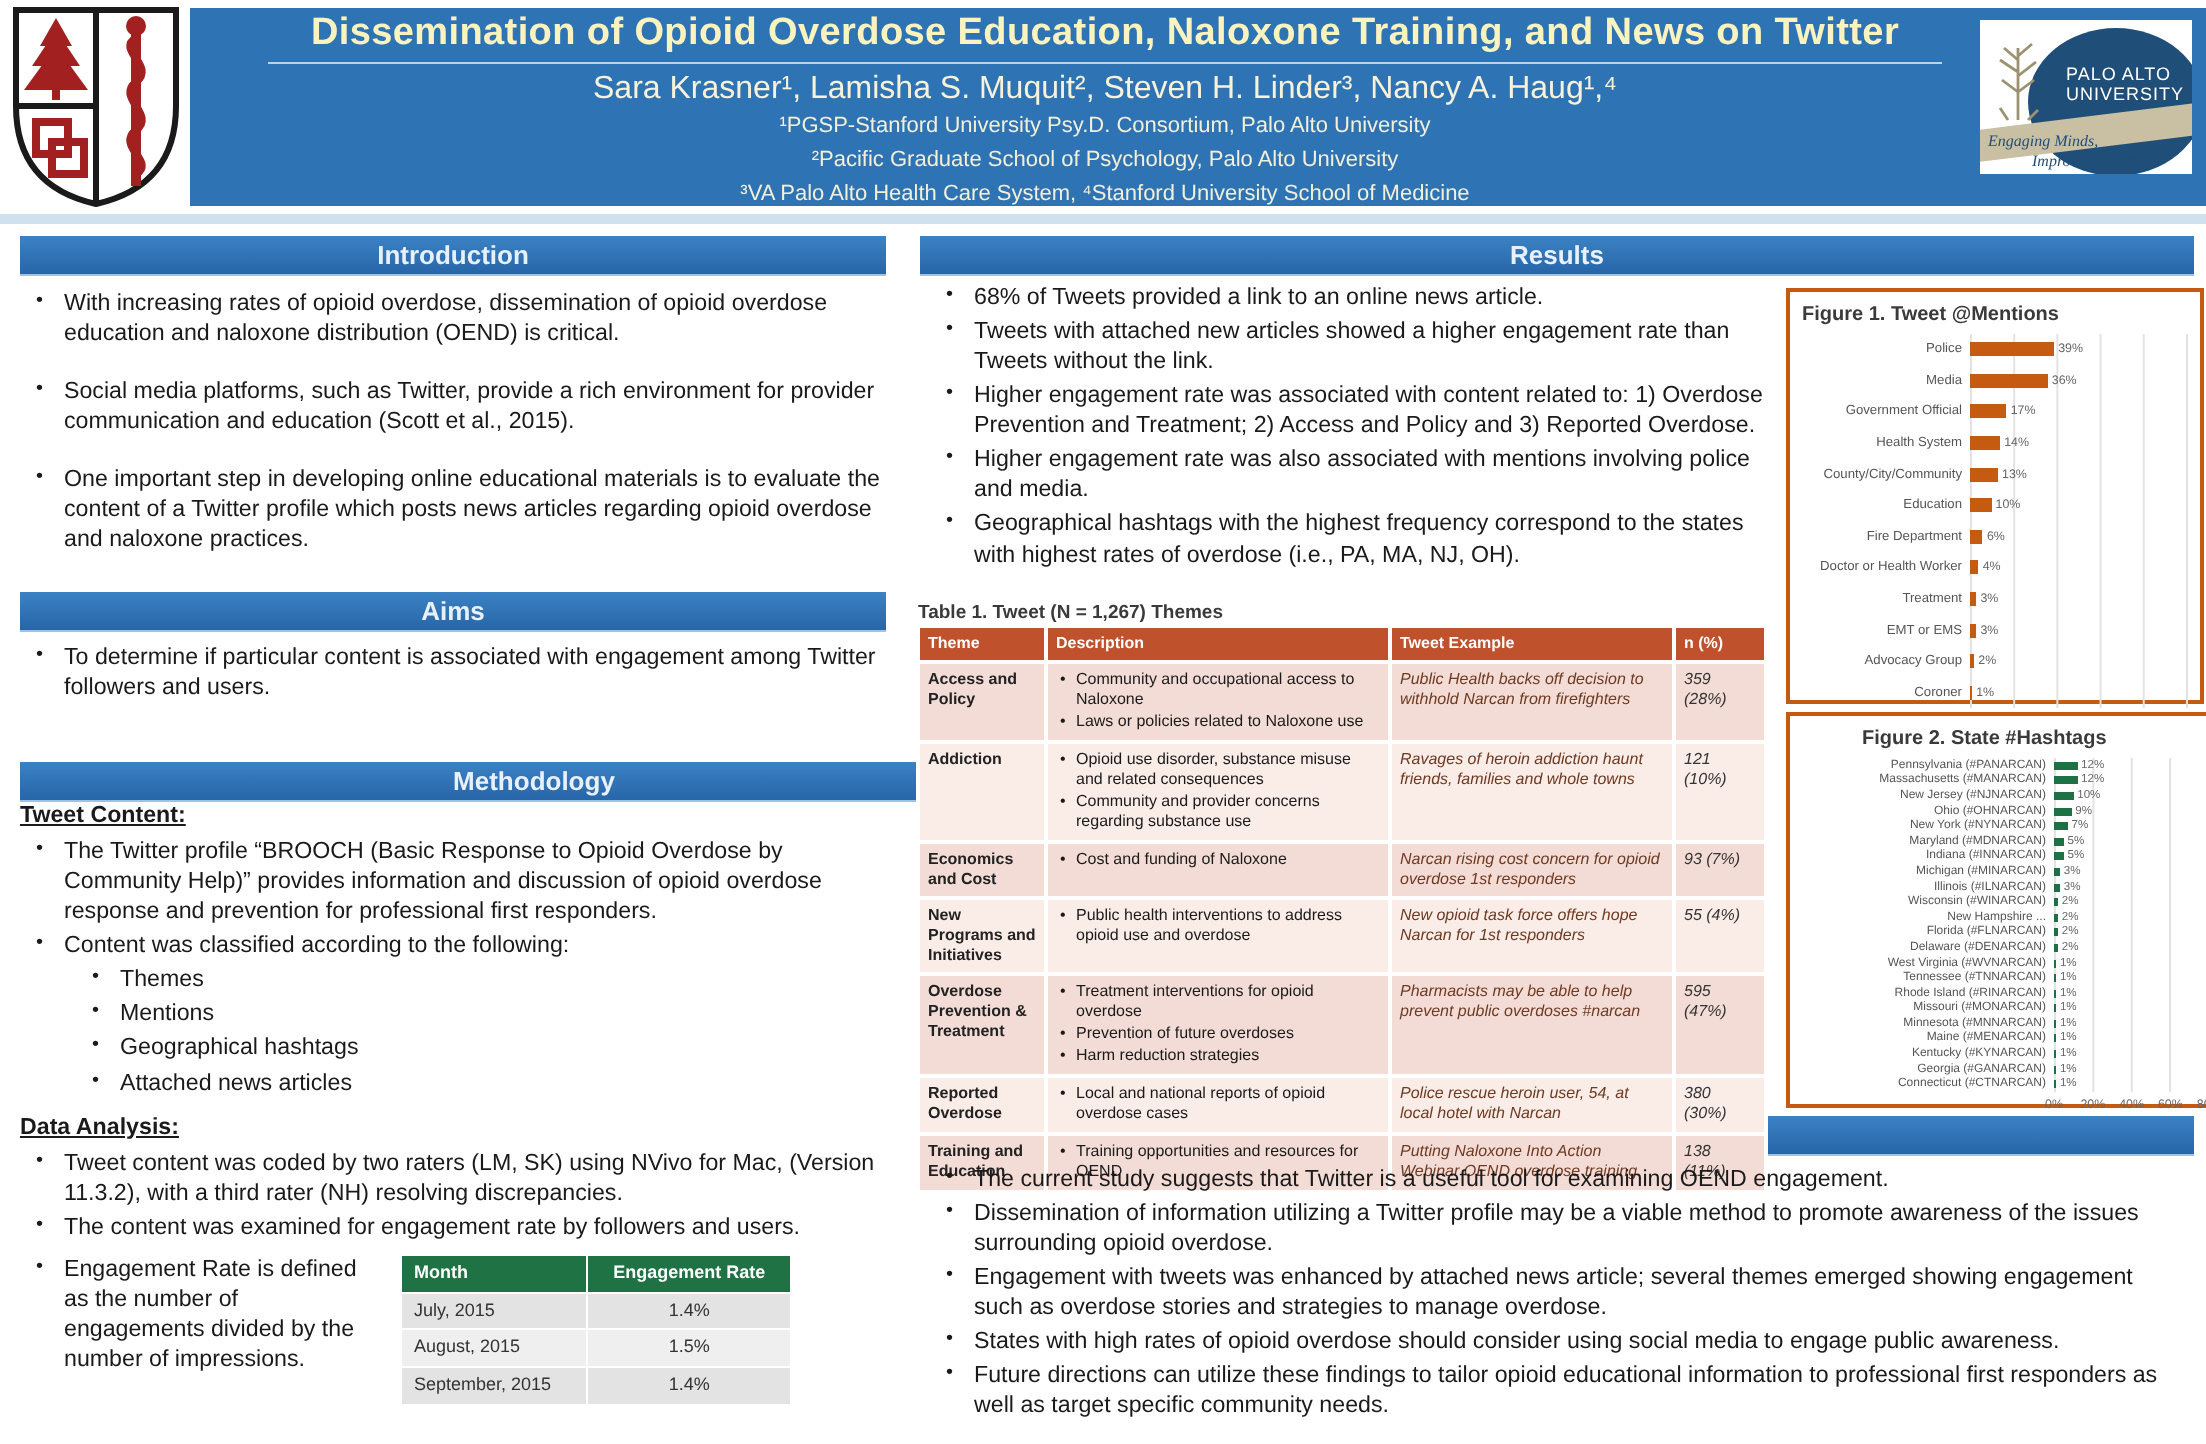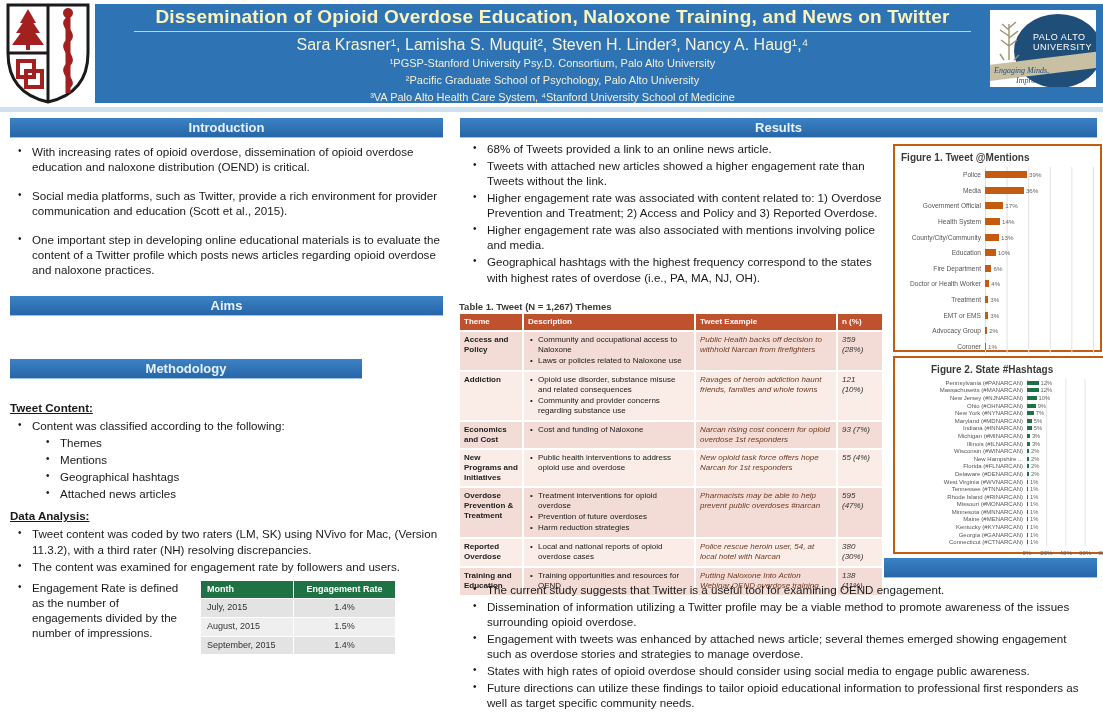--- a/index.html
+++ b/index.html
@@ -151,40 +151,42 @@
       <div>UNIVERSITY</div>
     </div>
     <div class="pau-tag">
       <span>Engaging Minds,</span><br>
       <span style="margin-left:22px">Improving Lives</span>
     </div>
   </div>
 
   <div class="secbar" style="left:10px;top:118px;width:433px;">Introduction</div>
   <div class="secbar" style="left:10px;top:296px;width:433px;">Aims</div>
-  <div class="secbar" style="left:10px;top:359px;width:352px;">Methodology</div>
+  <div class="secbar" style="left:10px;top:381px;width:514px;">Methodology</div>
   <div class="secbar" style="left:460px;top:118px;width:637px;">Results</div>
   <div class="secbar" style="left:460px;top:558px;width:637px;">Discussion and Conclusions</div>
 
   <div class="abs col-left-text" style="left:10px;top:144px;width:433px;">
     <ul class="bl intro-list">
         <li>With increasing rates of opioid overdose, dissemination of opioid overdose education and naloxone distribution (OEND) is critical.</li>
         <li>Social media platforms, such as Twitter, provide a rich environment for provider communication and education (Scott et al., 2015).</li>
         <li>One important step in developing online educational materials is to evaluate the content of a Twitter profile which posts news articles regarding opioid overdose and naloxone practices.</li>
       </ul>
   </div>
 
   <div class="abs col-left-text" style="left:10px;top:321px;width:433px;">
     <ul class="bl aims-list">
+        <li>To determine if particular content is associated with engagement among Twitter followers and users.</li>
       </ul>
   </div>
 
   <div class="abs col-left-text" style="left:10px;top:400px;width:433px;">
     <div class="ulabel" style="margin-top:0">Tweet Content:</div>
     <ul class="bl meth-list">
+        <li>The Twitter profile “BROOCH (Basic Response to Opioid Overdose by Community Help)” provides information and discussion of opioid overdose response and prevention for professional first responders.</li>
         <li>Content was classified according to the following:<ul class="bl">
             <li>Themes</li>
             <li>Mentions</li>
             <li>Geographical hashtags</li>
             <li>Attached news articles</li>
           </ul></li>
       </ul>
     <div class="ulabel">Data Analysis:</div>
     <ul class="bl meth-list">
         <li>Tweet content was coded by two raters (LM, SK) using NVivo for Mac, (Version 11.3.2), with a third rater (NH) resolving discrepancies.</li>

